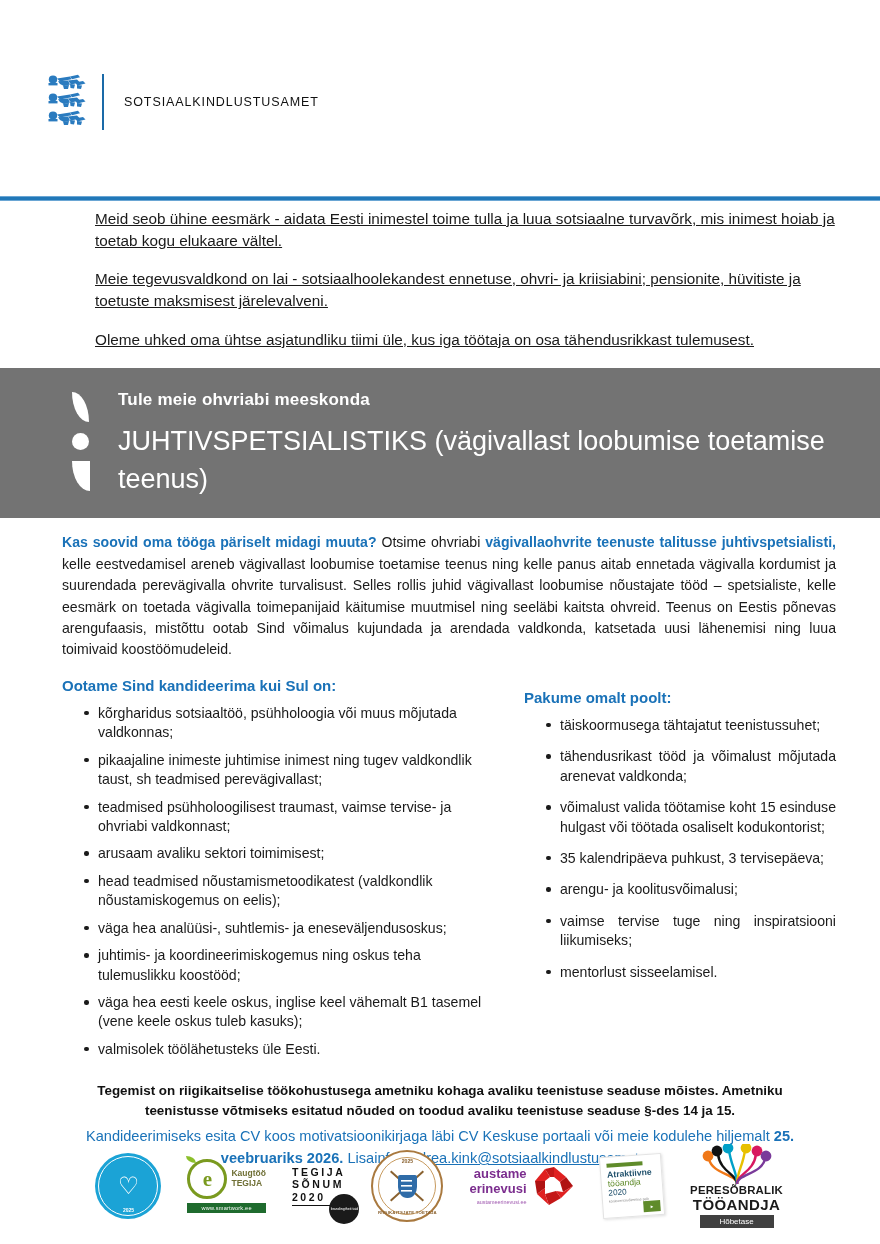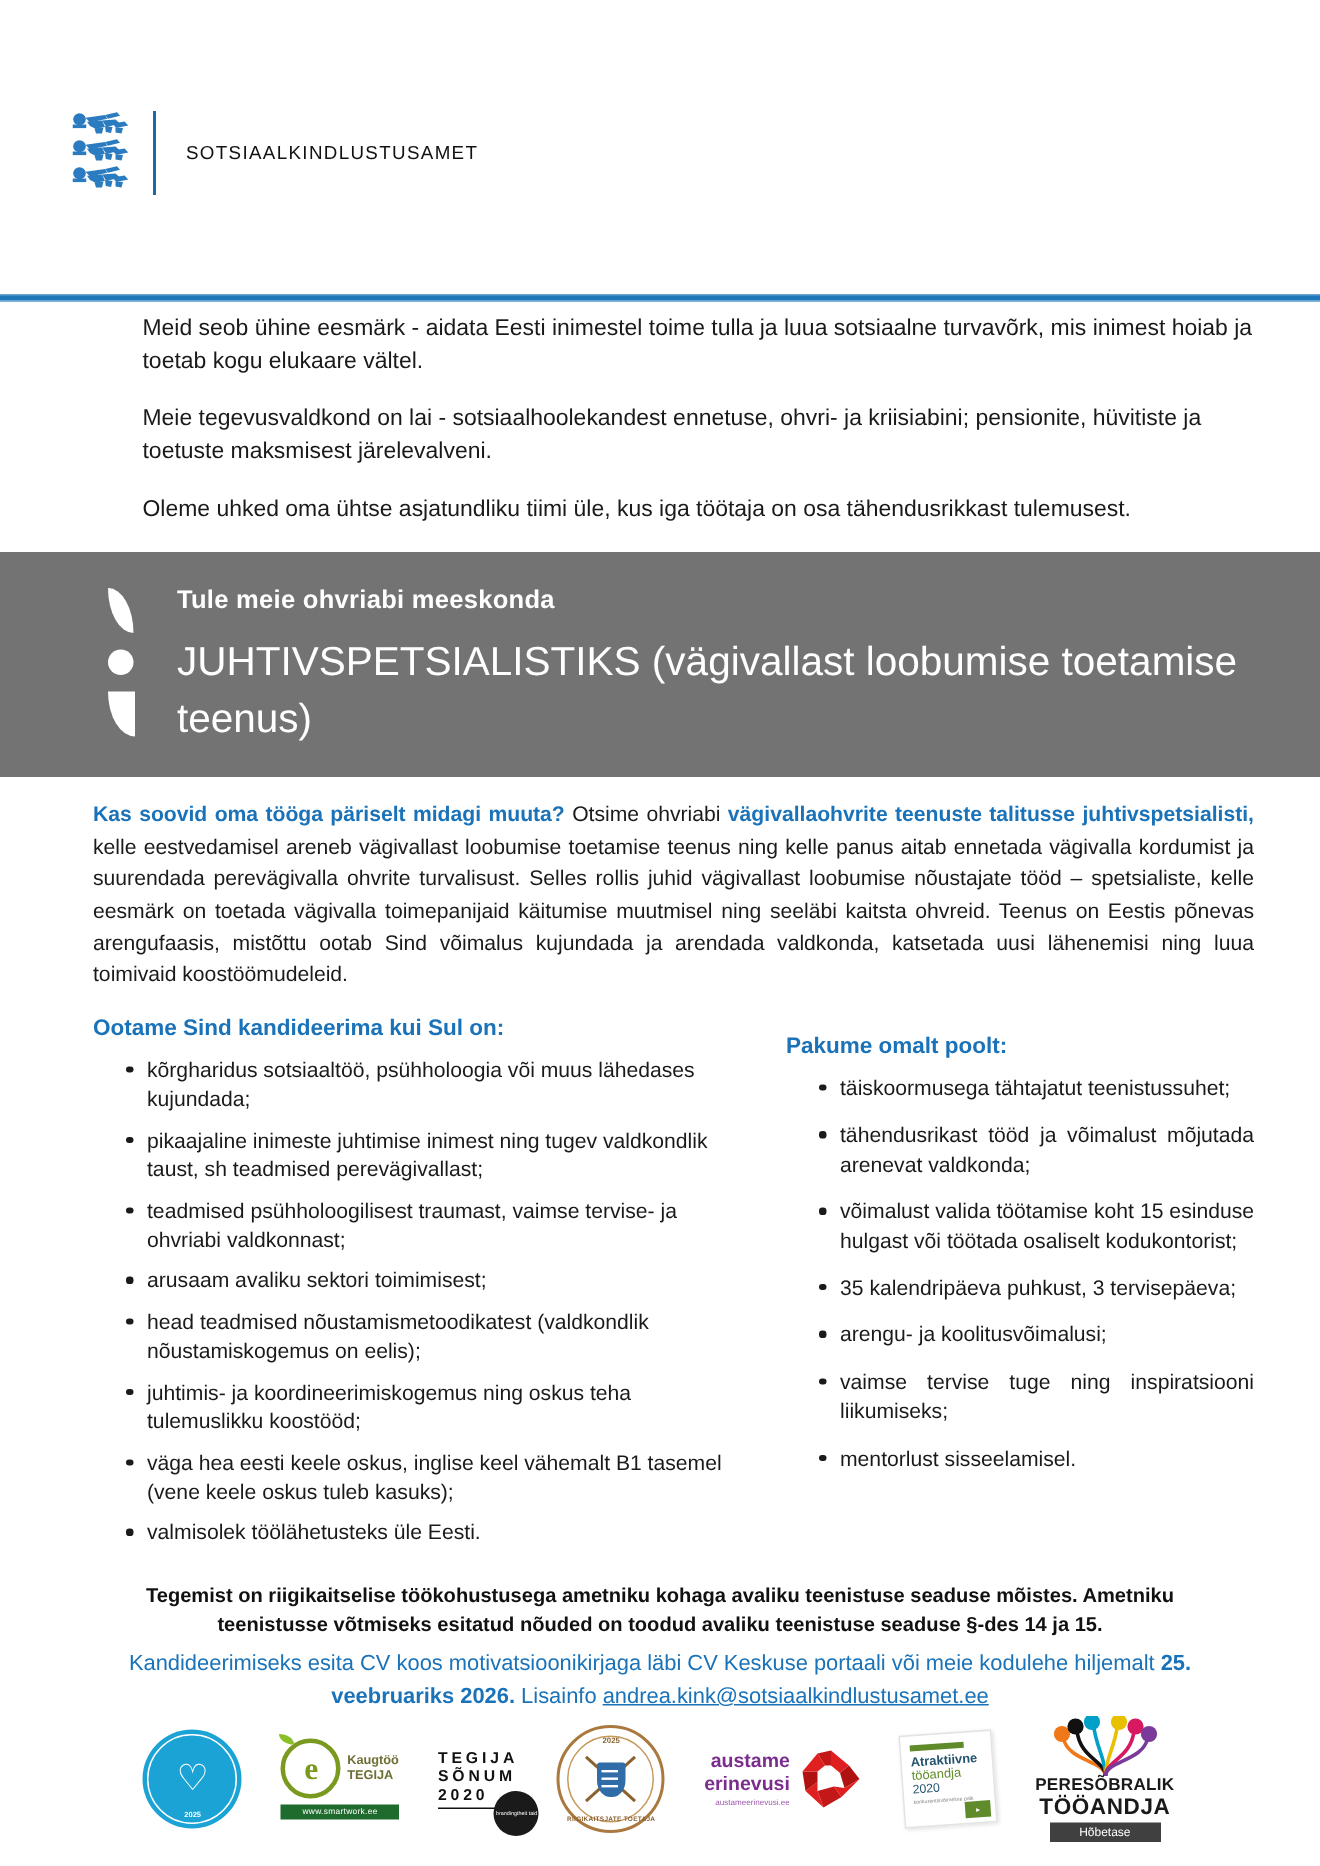--- a/index.html
+++ b/index.html
@@ -62,20 +62,21 @@
 
   
   .intro {
     padding: 18px 44px 0 95px;
   }
   .intro p {
     margin: 0 0 17px 0;
     font-size: 15.3px;
     line-height: 1.42;
     color: #1a1a1a;
+    text-decoration: underline;
   }
 
   
   .banner {
     background: #737373;
     color: #ffffff;
     padding: 18px 40px 20px 70px;
     position: relative;
     min-height: 120px;
     box-sizing: border-box;
@@ -425,25 +426,26 @@
 
 <div class="body-wrap">
 
   <p class="lead"><span class="hl">Kas soovid oma tööga päriselt midagi muuta?</span><span> Otsime ohvriabi </span><span class="hl">vägivallaohvrite teenuste talitusse juhtivspetsialisti,</span><span> kelle eestvedamisel areneb vägivallast loobumise toetamise teenus ning kelle panus aitab ennetada vägivalla kordumist ja suurendada perevägivalla ohvrite turvalisust. Selles rollis juhid vägivallast loobumise nõustajate tööd – spetsialiste, kelle eesmärk on toetada vägivalla toimepanijaid käitumise muutmisel ning seeläbi kaitsta ohvreid. Teenus on Eestis põnevas arengufaasis, mistõttu ootab Sind võimalus kujundada ja arendada valdkonda, katsetada uusi lähenemisi ning luua toimivaid koostöömudeleid.</span></p>
 
   <div class="columns">
 
     <div class="col-left">
       <div class="col-head">Ootame Sind kandideerima kui Sul on:</div>
       <ul class="bullets">
-        <li>kõrgharidus sotsiaaltöö, psühholoogia või muus lähedases kujundada;</li>
+        <li>kõrgharidus sotsiaaltöö, psühholoogia või muus mõjutada valdkonnas;</li>
         <li>pikaajaline inimeste juhtimise inimest ning tugev valdkondlik taust, sh teadmised perevägivallast;</li>
         <li>teadmised psühholoogilisest traumast, vaimse tervise- ja ohvriabi valdkonnast;</li>
         <li>arusaam avaliku sektori toimimisest;</li>
         <li>head teadmised nõustamismetoodikatest (valdkondlik nõustamiskogemus on eelis);</li>
+        <li>väga hea analüüsi-, suhtlemis- ja eneseväljendusoskus;</li>
         <li>juhtimis- ja koordineerimiskogemus ning oskus teha tulemuslikku koostööd;</li>
         <li>väga hea eesti keele oskus, inglise keel vähemalt B1 tasemel (vene keele oskus tuleb kasuks);</li>
         <li>valmisolek töölähetusteks üle Eesti.</li>
       </ul>
     </div>
 
     <div class="col-right">
       <div class="col-head">Pakume omalt poolt:</div>
       <ul class="bullets">
         <li>täiskoormusega tähtajatut teenistussuhet;</li>

